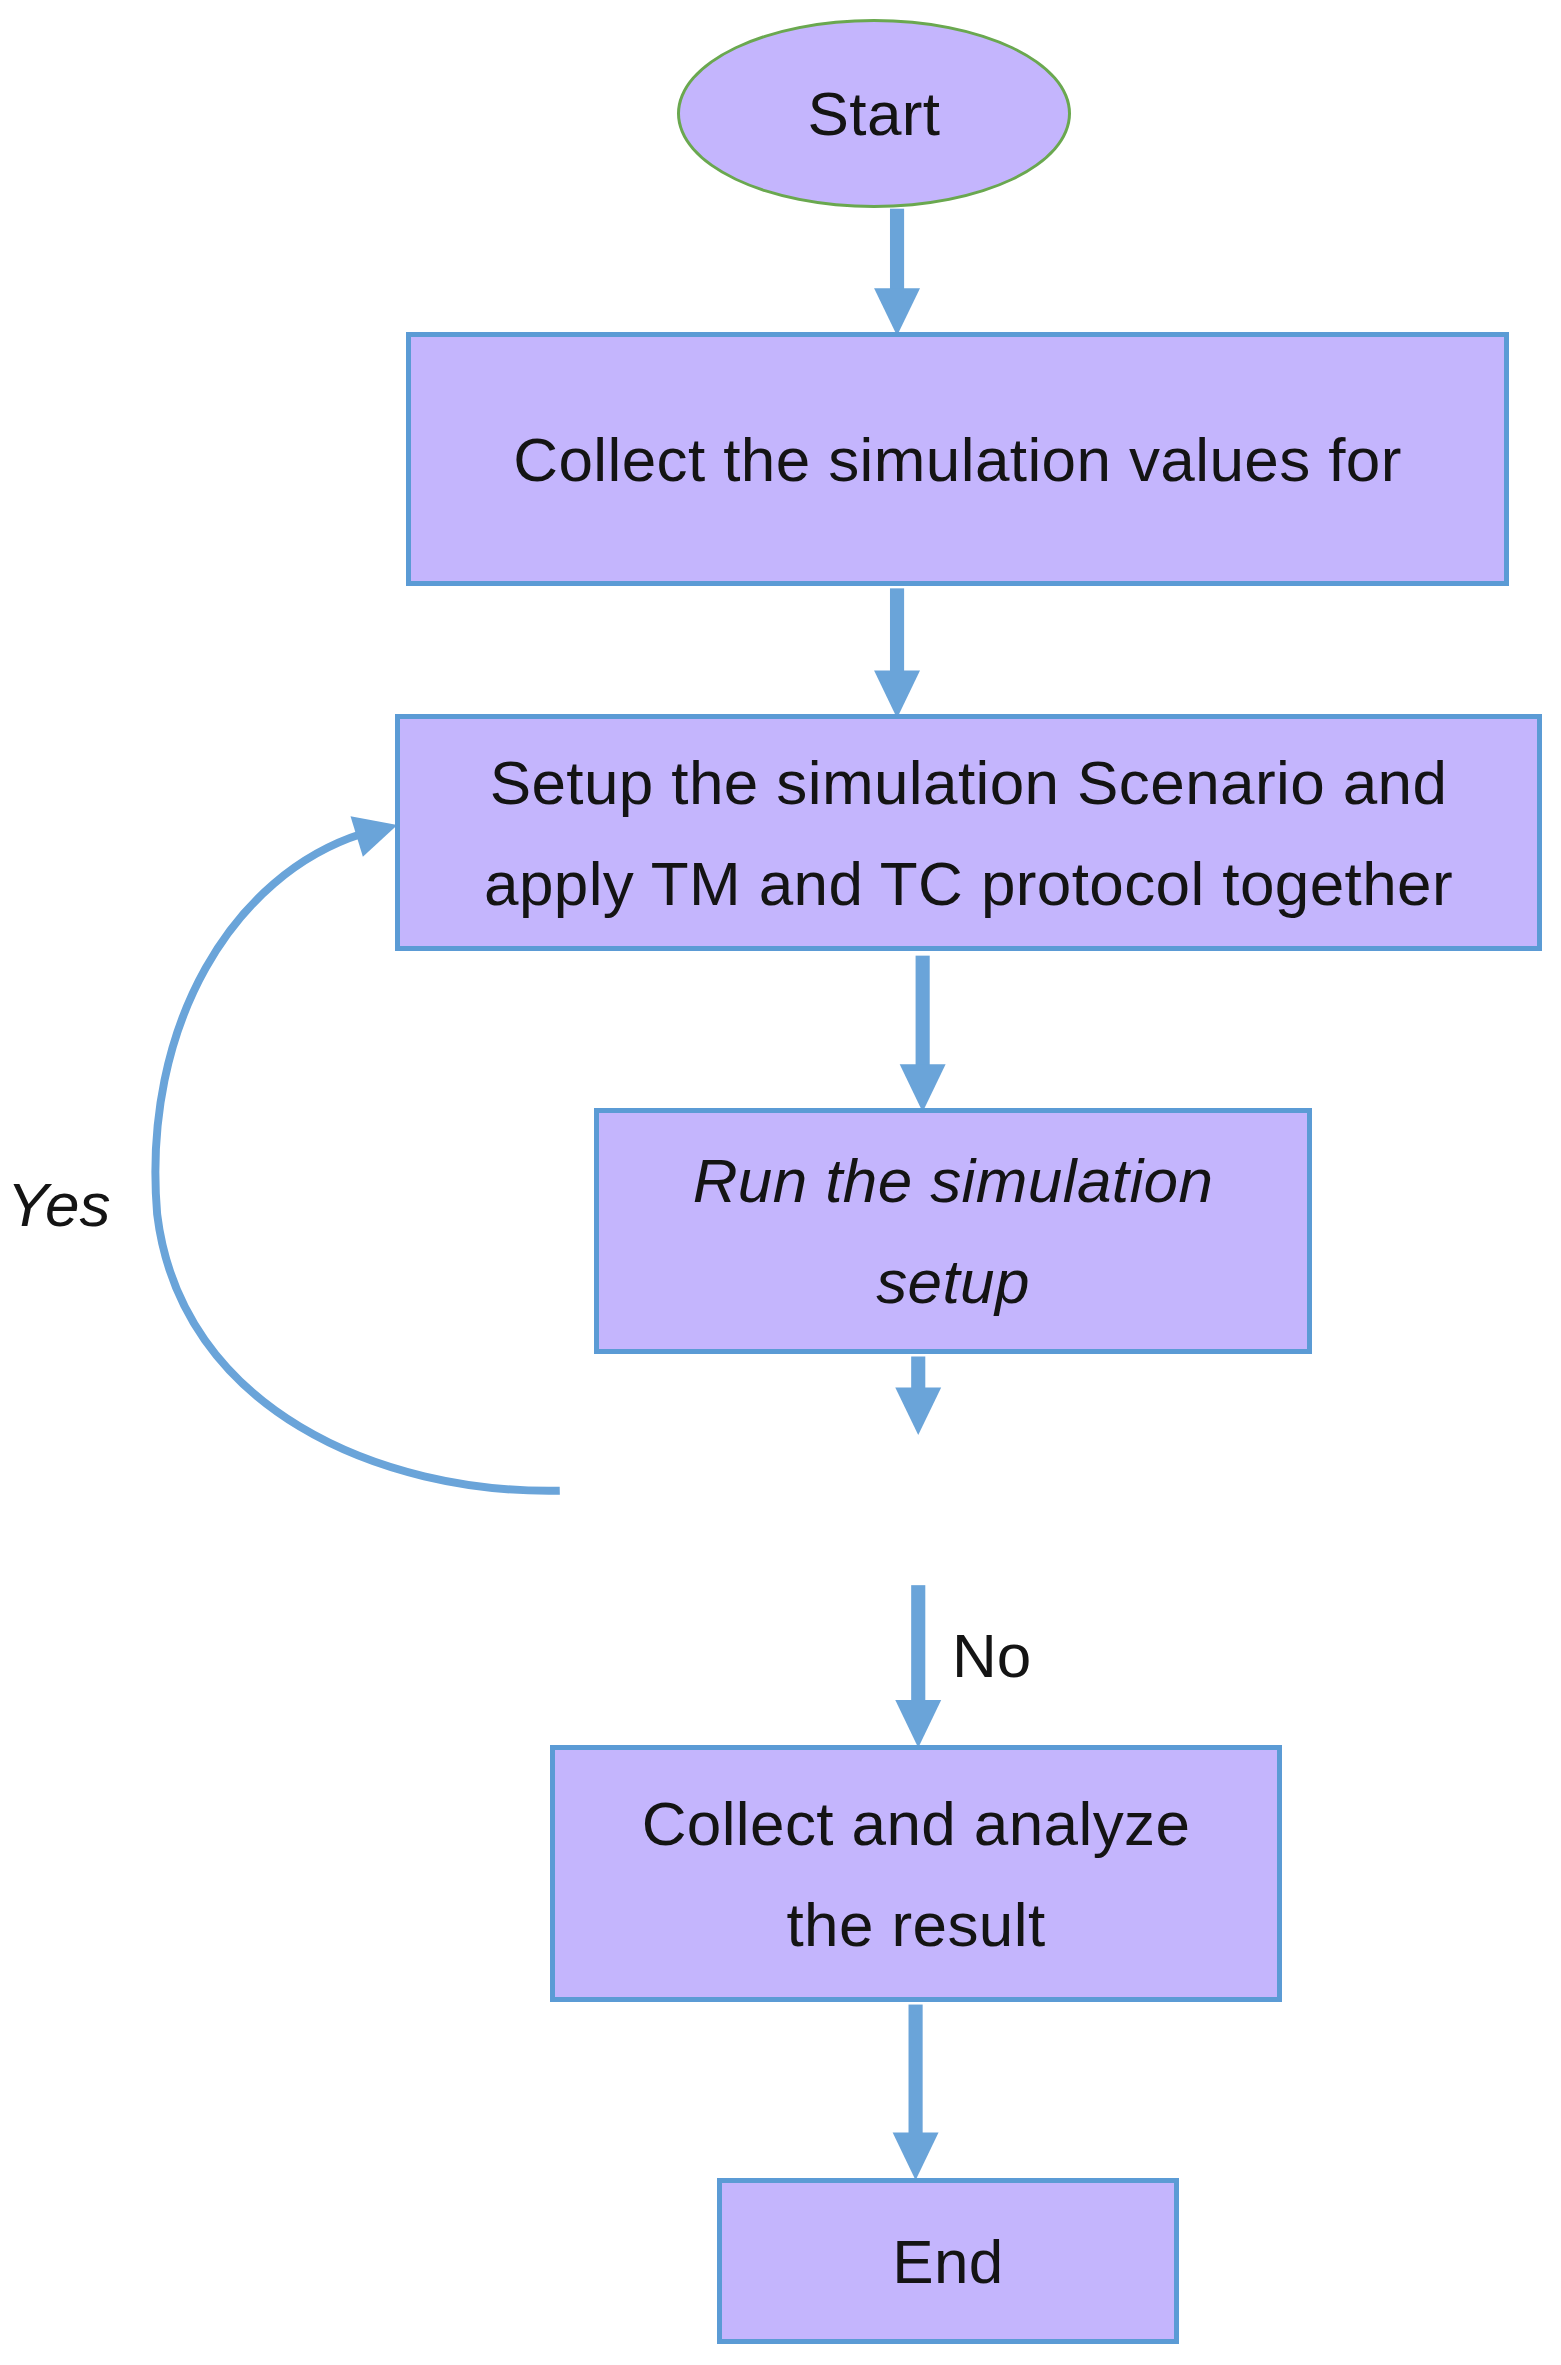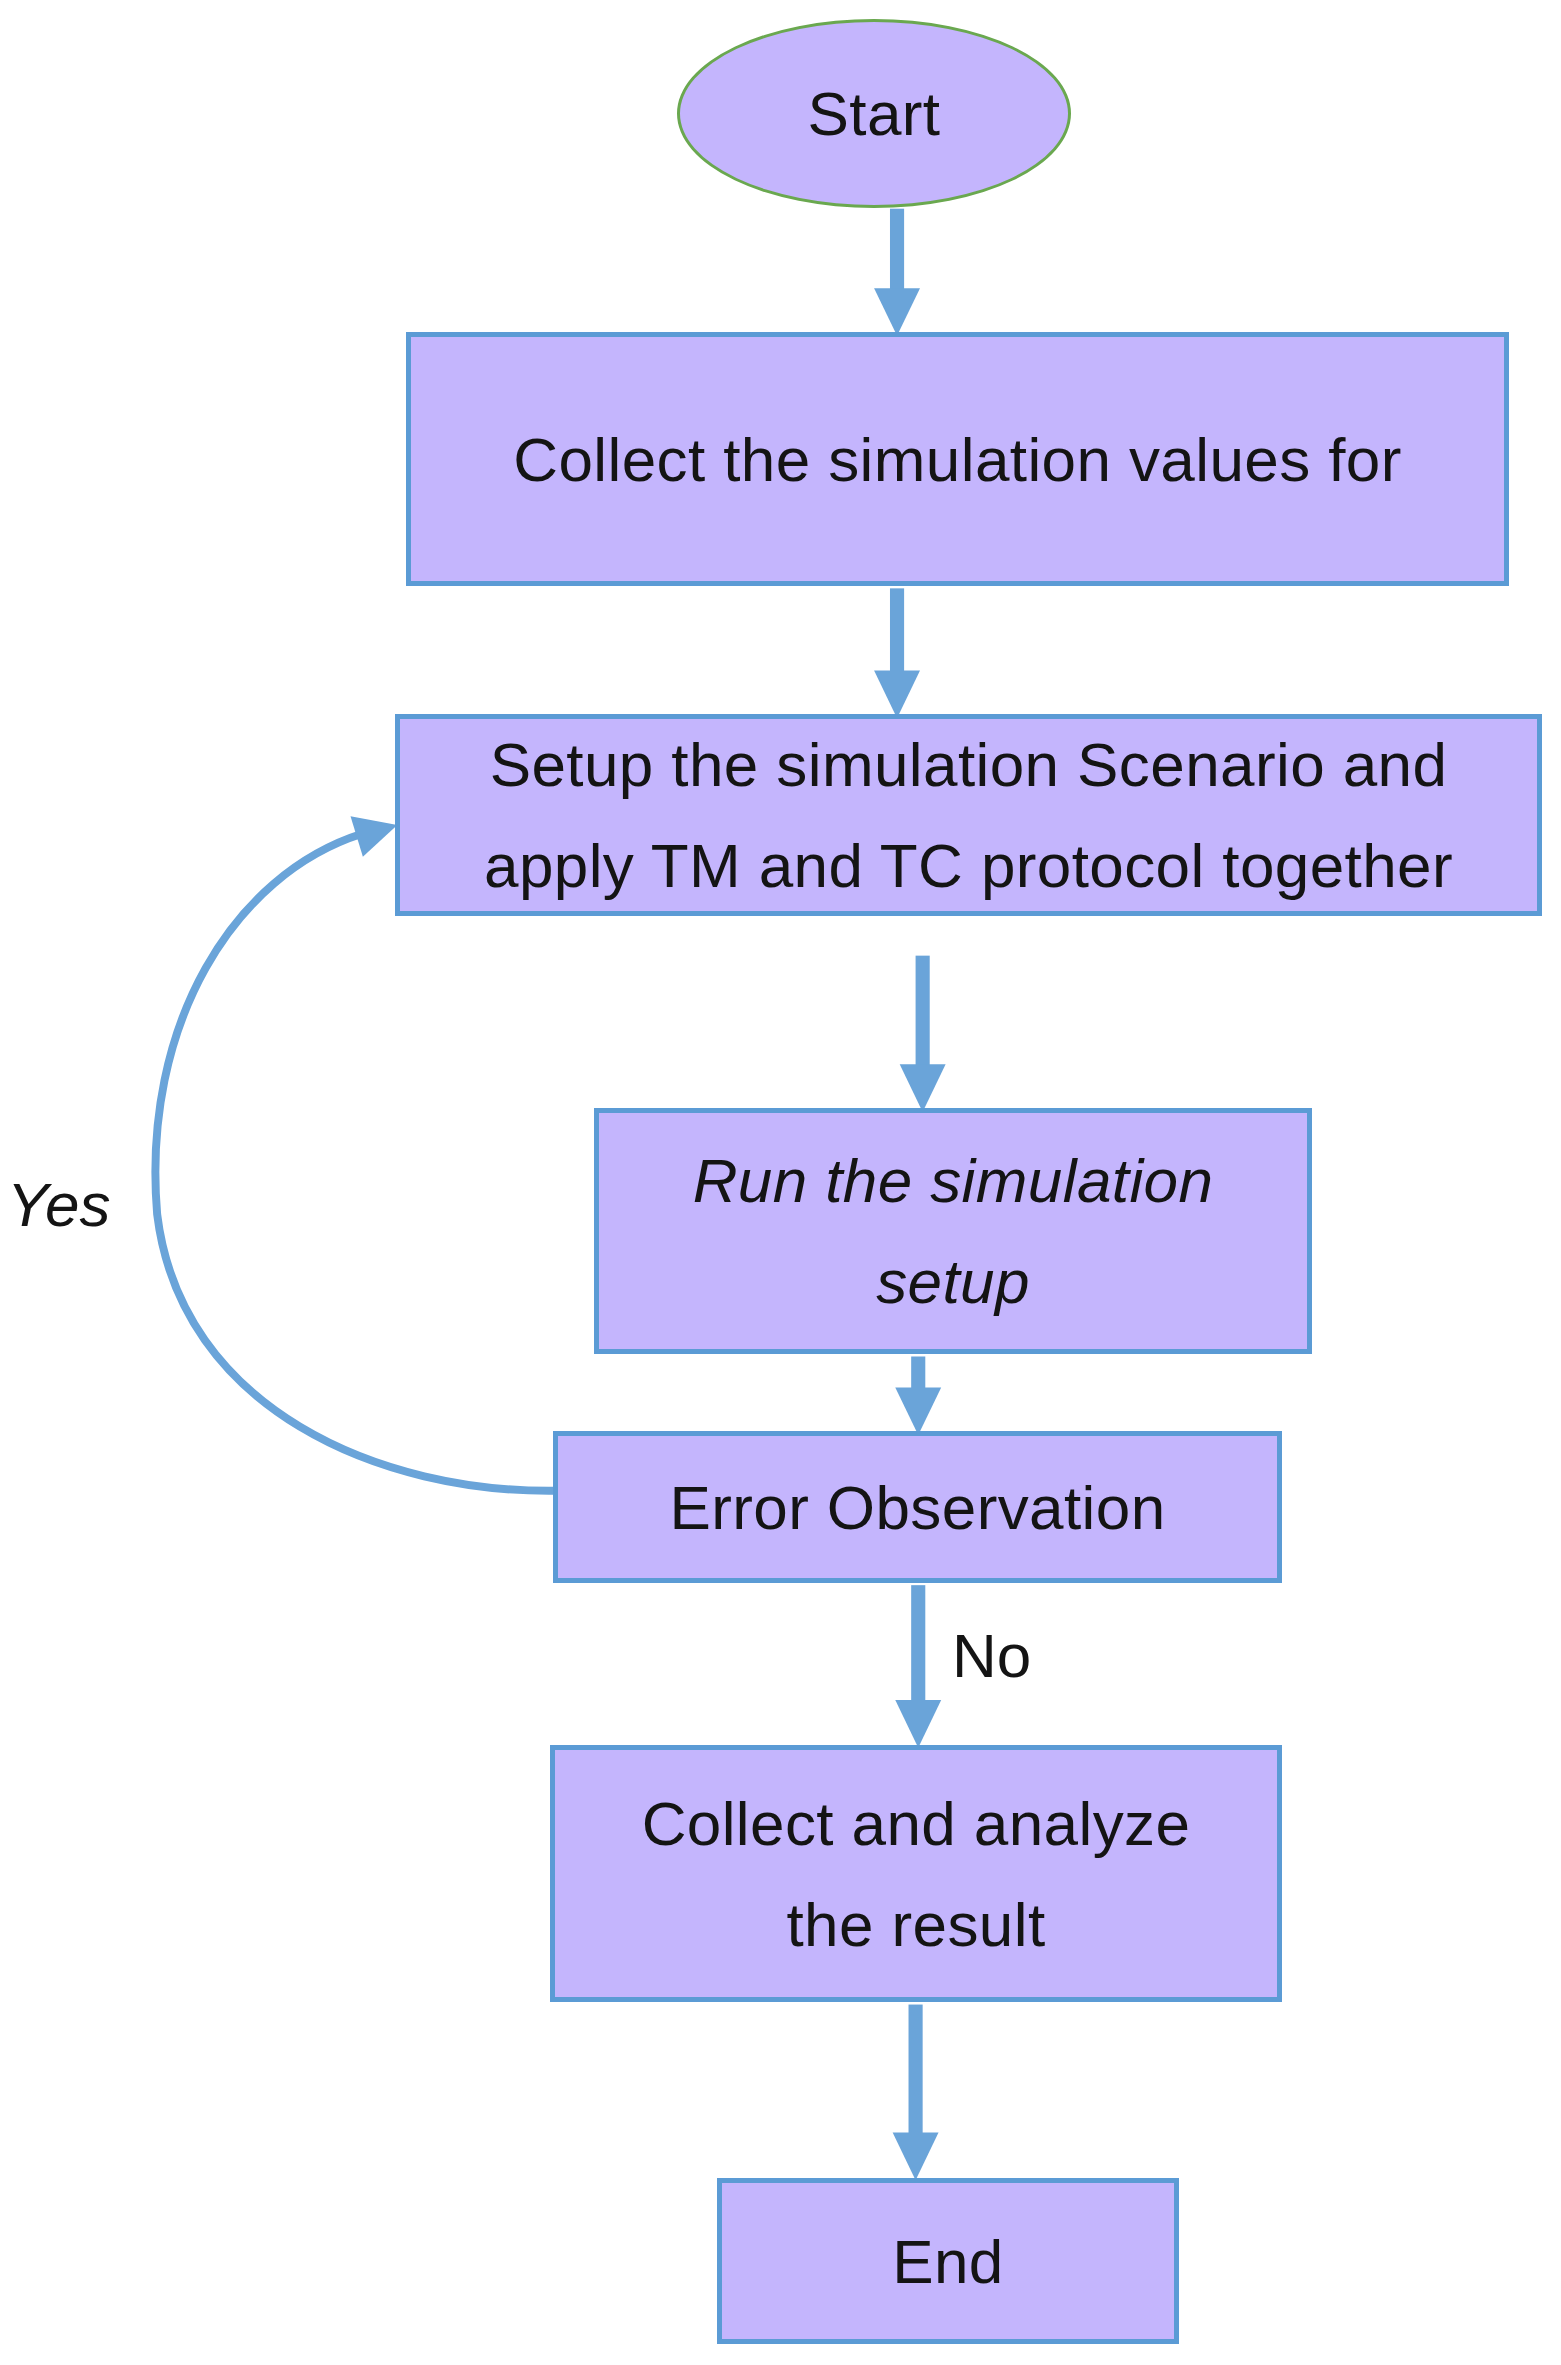--- a/index.html
+++ b/index.html
@@ -40,21 +40,21 @@
     color: #141414;
   }
   .node .line { display: block; white-space: nowrap; }
   #node-start {
     left: 677px; top: 18.5px;
     width: 394px; height: 189px;
     border: 3.5px solid #6aa84f;
     border-radius: 50%;
   }
   #node-collect-params { left: 406px;  top: 332px;  width: 1103px; height: 254px; }
-  #node-setup-sim      { left: 395px;  top: 714px;  width: 1147px; height: 202px; }
+  #node-setup-sim      { left: 395px;  top: 714px;  width: 1147px; height: 237px; }
   #node-run-sim        { left: 594px;  top: 1108px; width: 718px;  height: 246px; font-style: italic; }
   #node-error-obs      { left: 553px;  top: 1431px; width: 729px;  height: 152px; }
   #node-collect-result { left: 550px;  top: 1745px; width: 732px;  height: 257px; }
   #node-end            { left: 717px;  top: 2178px; width: 462px;  height: 166px; }
 
   .edge-label {
     position: absolute;
     z-index: 2;
     font-size: 62px;
     line-height: 1;
@@ -118,23 +118,20 @@
   <div class="node" id="node-setup-sim">
     <span class="line">Setup the simulation Scenario and</span>
     <span class="line">apply TM and TC protocol together</span>
   </div>
 
   <div class="node" id="node-run-sim">
     <span class="line">Run the simulation</span>
     <span class="line">setup</span>
   </div>
 
-  <div class="node" id="node-error-obs">
-    <span class="line">Error Observation</span>
-  </div>
 
   <div class="node" id="node-collect-result">
     <span class="line">Collect and analyze</span>
     <span class="line">the result</span>
   </div>
 
   <div class="node" id="node-end">
     <span class="line">End</span>
   </div>
 

